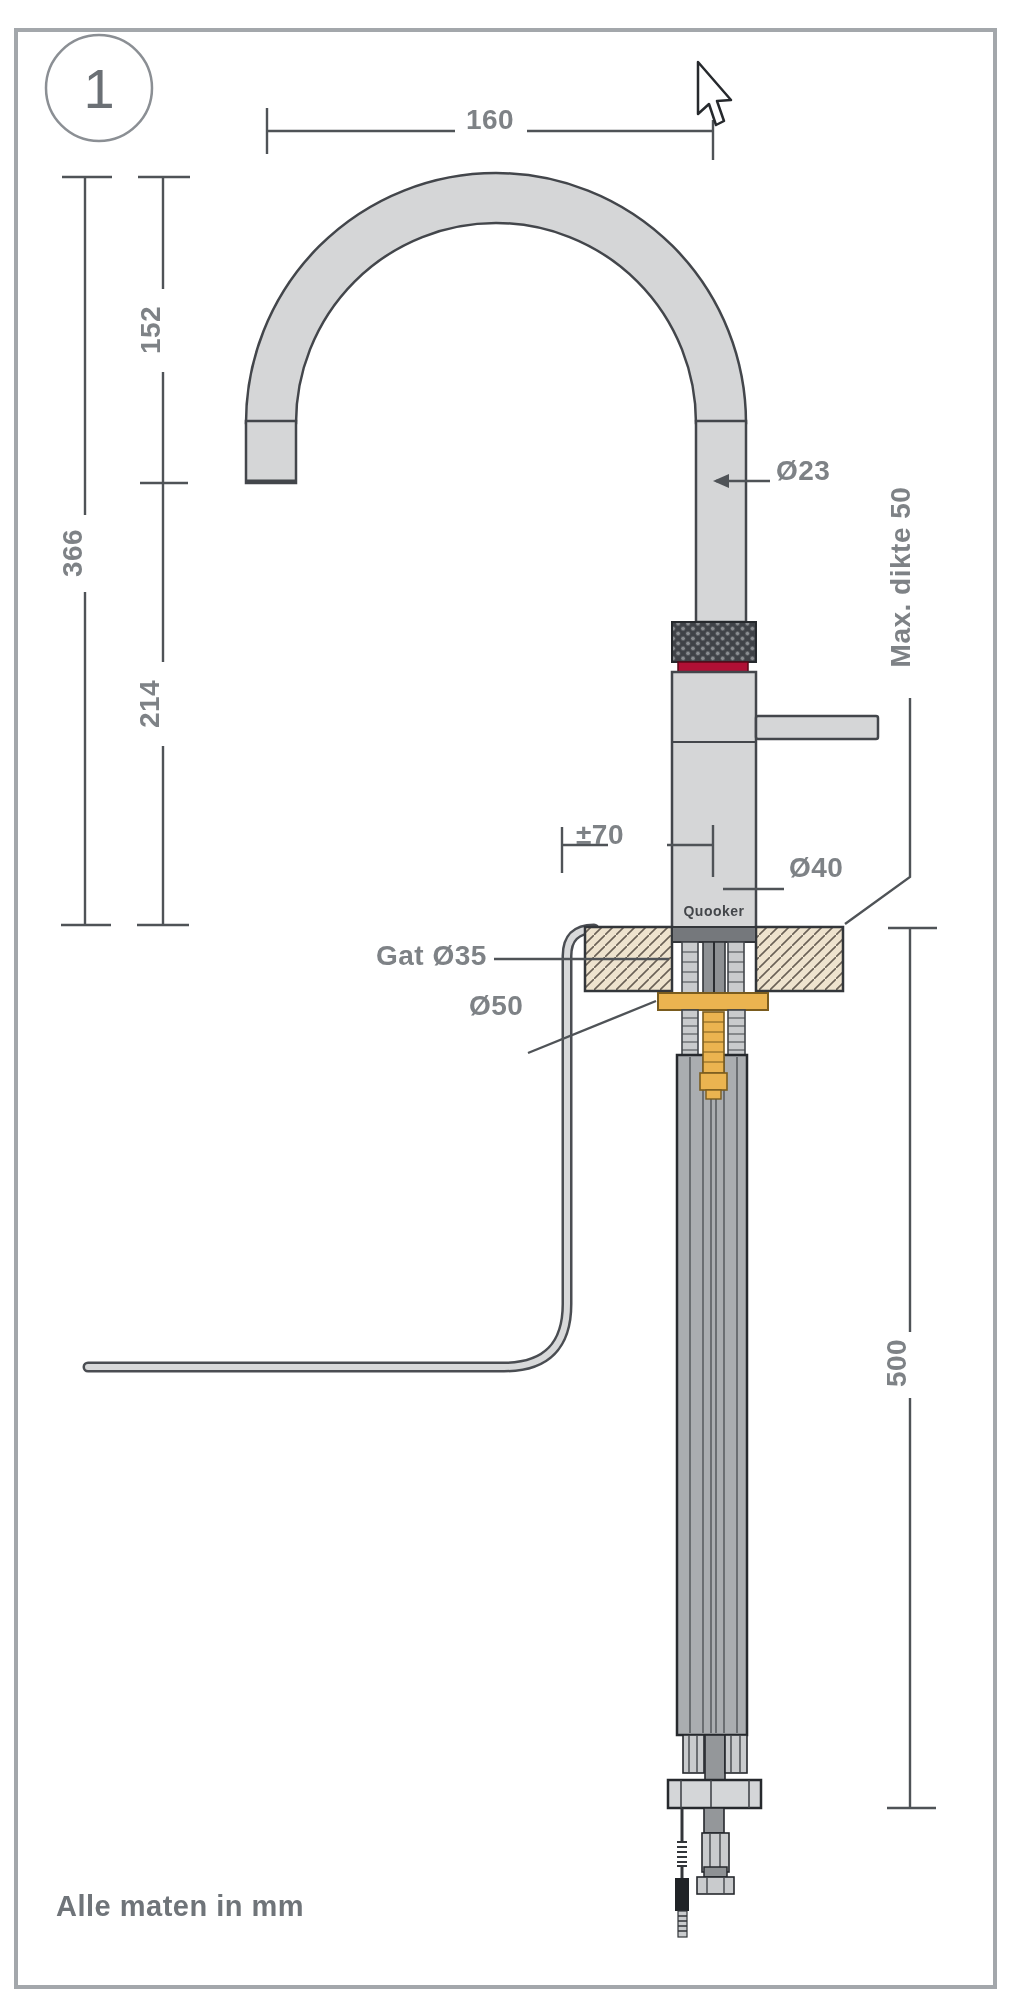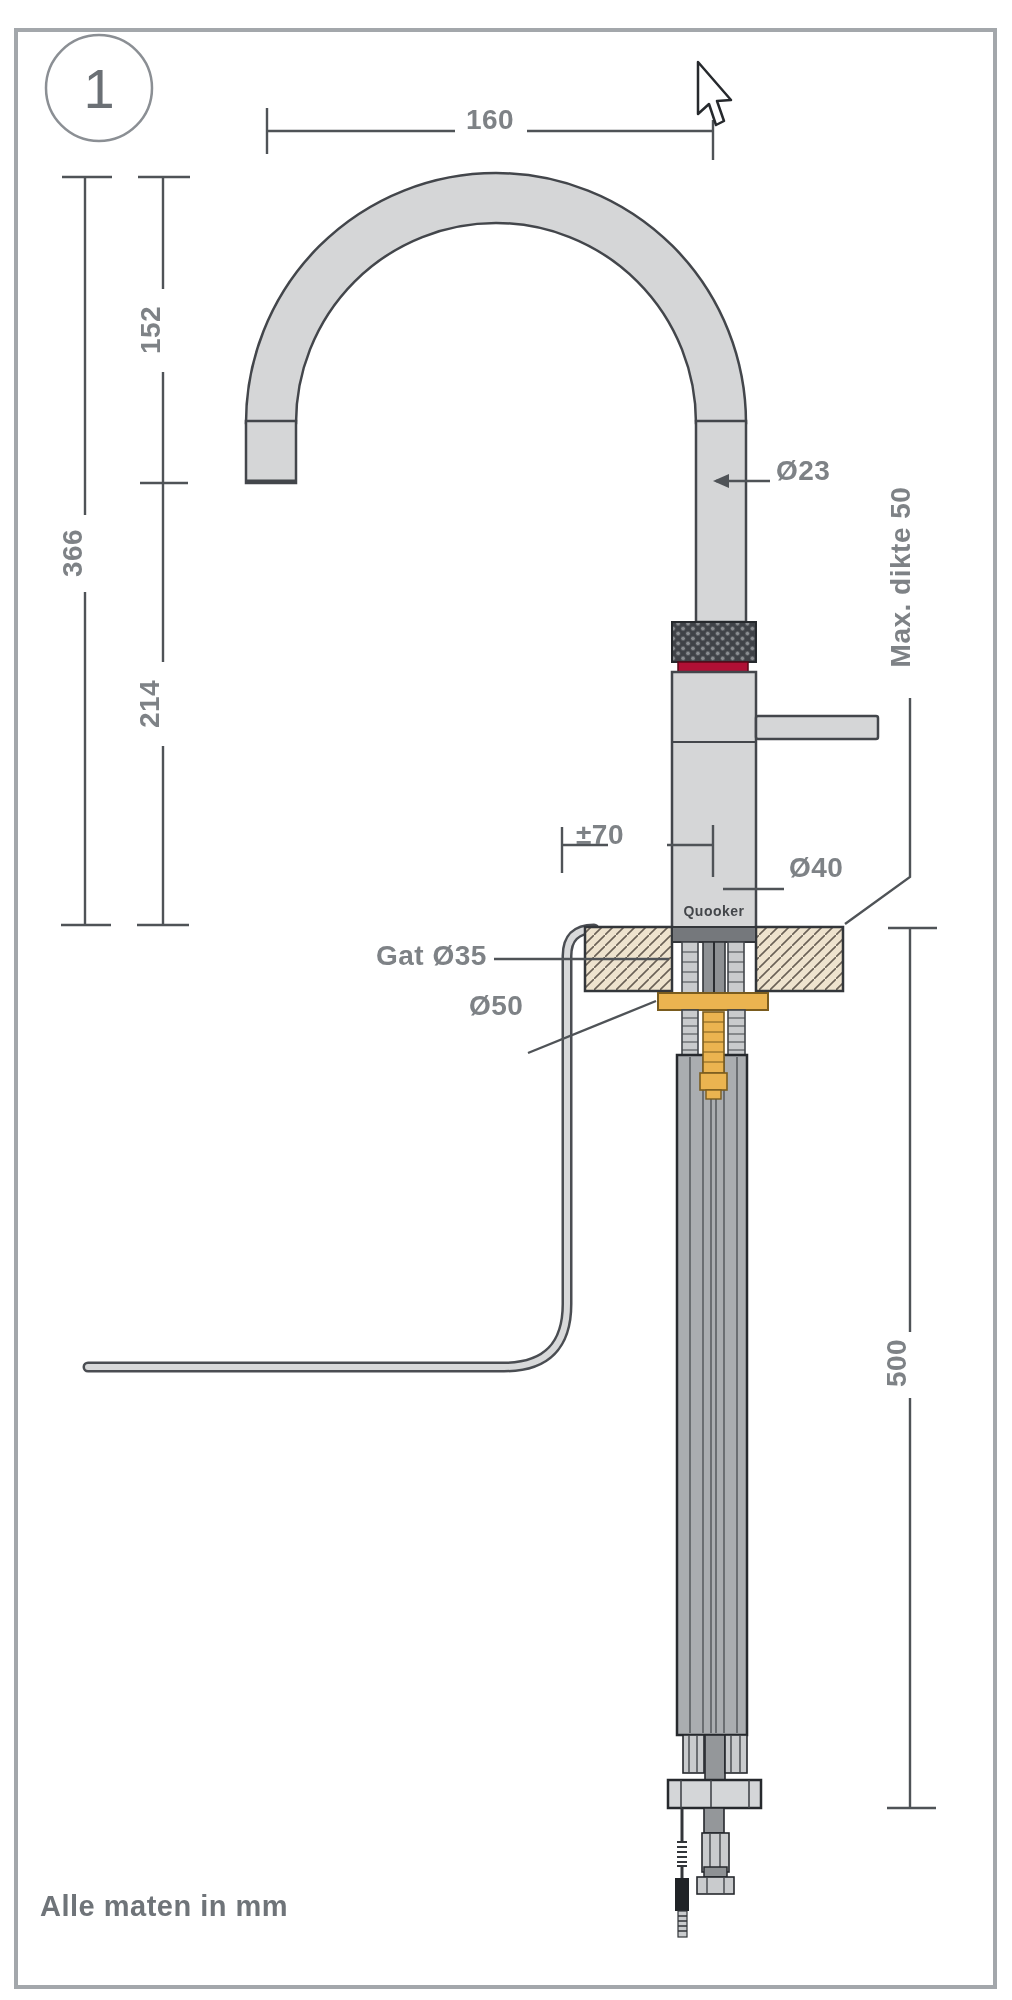--- a/index.html
+++ b/index.html
@@ -13,21 +13,21 @@
   .vmid{transform:translateY(-50%);}
   svg{position:absolute;left:0;top:0;}
   .frame{fill:none;stroke:var(--frame,#a3a7ab);stroke-width:4;}
   .dim{stroke:var(--line,#4f5357);stroke-width:2.4;fill:none;}
   .steel{fill:var(--steel,#d5d6d7);stroke:var(--line_dark,#43464b);stroke-width:2.5;}
   .steelthin{fill:#c9cbcd;stroke:var(--line_dark,#43464b);stroke-width:1.6;}
   .outline{stroke:#26292d;}
   #badge-num{position:absolute;left:99px;top:88px;font-size:56px;color:#6b7075;font-weight:400;}
   #quooker-logo{position:absolute;left:714px;top:911px;font-size:14px;font-weight:700;
        color:#43464a;letter-spacing:0.5px;}
-  #footer-note{position:absolute;left:40px;top:1906px;transform:translateY(-50%);
+  #footer-note{position:absolute;left:56px;top:1906px;transform:translateY(-50%);
        font-size:29px;font-weight:700;color:#6f7479;letter-spacing:0.5px;}
 </style>
 </head>
 <body>
 
 <div id="stage">
 
   <svg width="1012" height="2000" viewBox="0 0 1012 2000">
     <defs>
       <pattern id="hatch" width="11" height="11" patternUnits="userSpaceOnUse">

